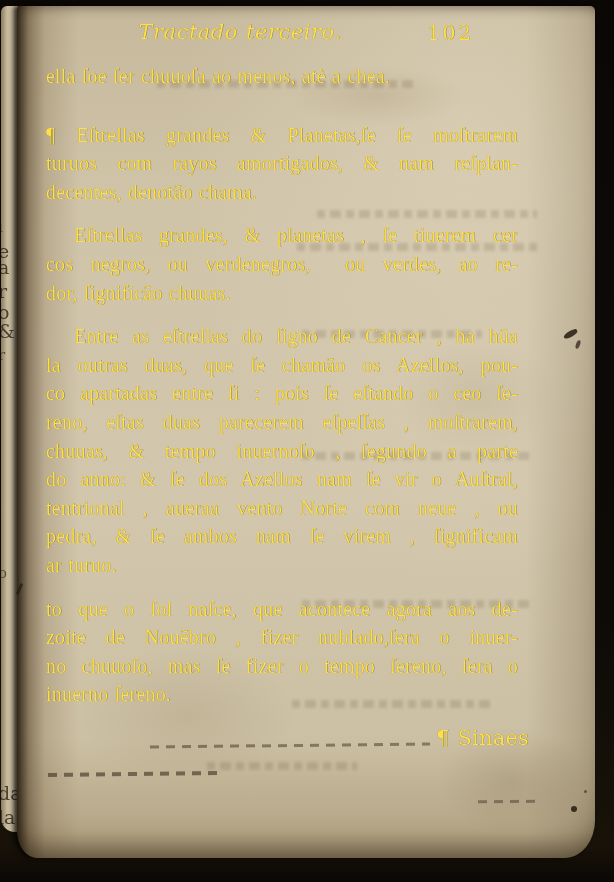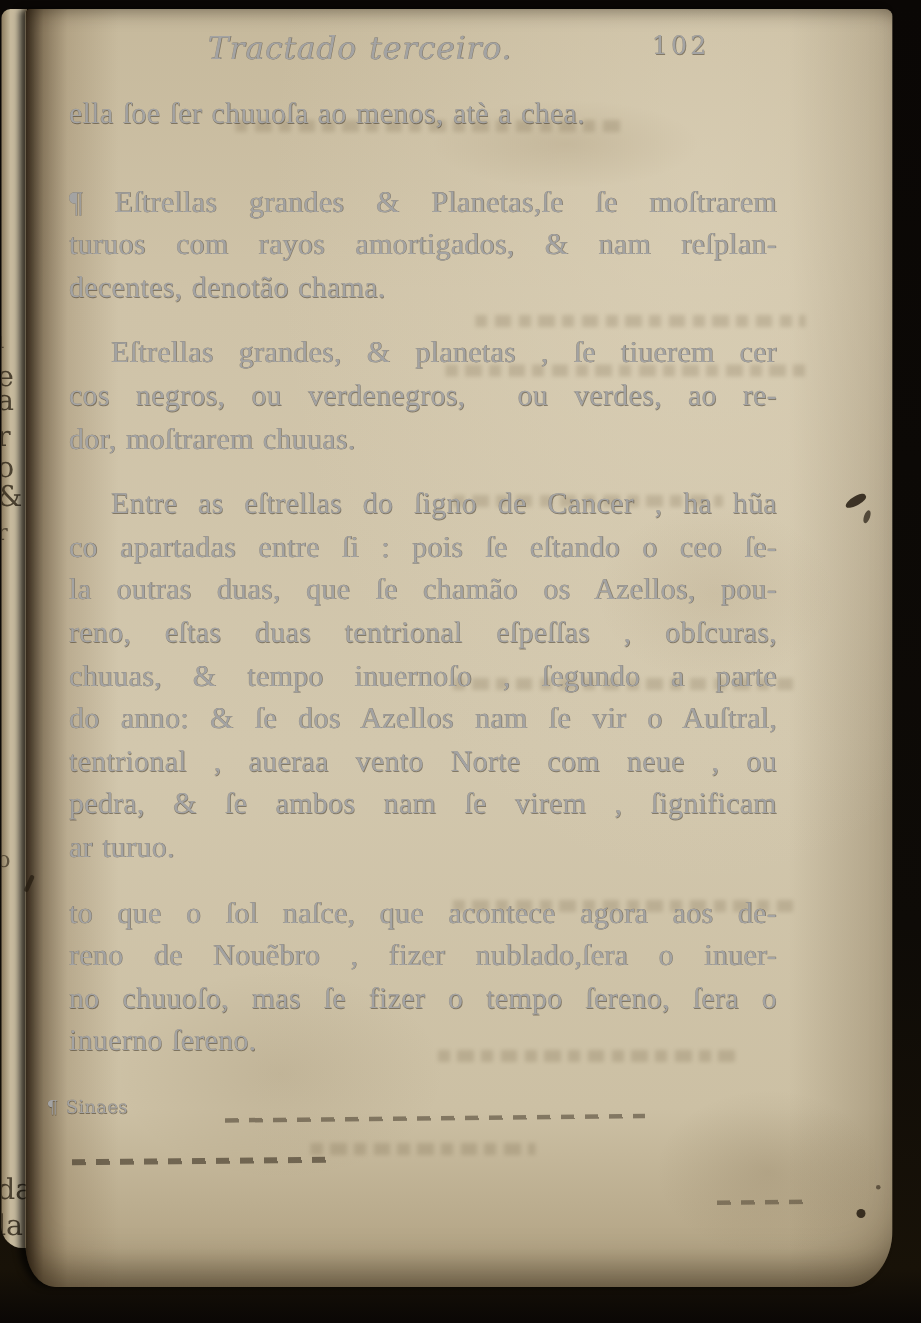--- a/index.html
+++ b/index.html
@@ -35,38 +35,38 @@
     overflow:hidden;
   }
   .stain{position:absolute;border-radius:50%;pointer-events:none;}
   .ghostline{
     position:absolute;height:8px;opacity:.20;filter:blur(1.4px);
     background:repeating-linear-gradient(90deg,#6a5a3e 0 8px,transparent 8px 13px,#6a5a3e 13px 24px,transparent 24px 29px);
   }
   
   .textblock{
     position:absolute;left:31px;top:20px;width:502px;
-    color:#a3a3a3;font-size:20px;
+    color:#fde047;font-size:20px;
     text-shadow:0.4px 0.4px 0 rgba(36,27,16,.45), -0.2px 0 0 rgba(36,27,16,.3);
     letter-spacing:.2px;word-spacing:1px;
   }
   .header-row{position:relative;height:27px;}
   .running-title{
     position:absolute;left:0;right:0;text-align:center;
     transform:translateX(-42px);
     font-style:italic;font-size:21px;letter-spacing:.5px;
   }
-  .page-number{position:absolute;right:60px;top:1px;font-size:17px;letter-spacing:2px;}
+  .page-number{position:absolute;right:60px;top:1px;font-size:21px;letter-spacing:2px;}
   .tl{display:block;height:28.6px;line-height:28.6px;overflow:hidden;
       text-align:justify;text-align-last:justify;white-space:pre;}
   .tl.last{text-align-last:left;}
   .tl.ind{text-indent:28px;}
   .para{margin:15px;font-family:Liberation Serif, serif;}
   .para.gap{margin-top:30px;}
-  .catchword-row{margin-top:7px;text-align:left;padding-right:4px;font-size:12px;height:28px;line-height:28px;}
+  .catchword-row{margin-top:7px;text-align:right;padding-right:4px;font-size:21px;height:28px;line-height:28px;}
   
   .smudge{
     position:absolute;height:3px;opacity:.5;
     background:repeating-linear-gradient(90deg,#3a3022 0 9px,transparent 9px 16px);
     transform:rotate(-.6deg);
   }
   .ink-mark{position:absolute;background:#241b10;}
   .mark-comma{left:563px;top:331px;width:15px;height:6px;border-radius:60% 40% 50% 50%;transform:rotate(-28deg);opacity:.85;}
   .mark-tail{left:576px;top:340px;width:4px;height:9px;border-radius:50%;transform:rotate(20deg);opacity:.7;}
   .mark-dot1{left:571px;top:806px;width:6px;height:6px;border-radius:50%;opacity:.85;}
@@ -121,38 +121,38 @@
 
   <div class="para gap">
     <span class="tl">¶ Eſtrellas grandes &amp; Planetas,ſe ſe moſtrarem</span>
     <span class="tl">turuos com rayos amortigados, &amp; nam reſplan-</span>
     <span class="tl last">decentes, denotão chama.</span>
   </div>
 
   <div class="para">
     <span class="tl ind">Eſtrellas grandes, &amp; planetas , ſe tiuerem cer</span>
     <span class="tl">cos negros, ou verdenegros,  ou verdes, ao re-</span>
-    <span class="tl last">dor, moſtrarem chuuas.</span>
+    <span class="tl last">dor, ſignificão chuuas.</span>
   </div>
 
   <div class="para">
     <span class="tl ind">Entre as eſtrellas do ſigno de Cancer , ha hũa</span>
+    <span class="tl">la outras duas, que ſe chamão os Azellos, pou-</span>
     <span class="tl">co apartadas entre ſi : pois ſe eſtando o ceo ſe-</span>
-    <span class="tl">la outras duas, que ſe chamão os Azellos, pou-</span>
-    <span class="tl">reno, eſtas duas tentrional eſpeſſas , obſcuras,</span>
+    <span class="tl">reno, eſtas duas parecerem eſpeſſas , moſtrarem,</span>
     <span class="tl">chuuas, &amp; tempo inuernoſo , ſegundo a parte</span>
     <span class="tl">do anno: &amp; ſe dos Azellos nam ſe vir o Auſtral,</span>
     <span class="tl">tentrional , aueraa vento Norte com neue , ou</span>
     <span class="tl">pedra, &amp; ſe ambos nam ſe virem , ſignificam</span>
     <span class="tl last">ar turuo.</span>
   </div>
 
   <div class="para">
     <span class="tl">to que o ſol naſce, que acontece agora aos de-</span>
-    <span class="tl">reno de Nouẽbro , fizer nublado,ſera o inuer-</span>
+    <span class="tl">zoite de Nouẽbro , fizer nublado,ſera o inuer-</span>
     <span class="tl">no chuuoſo, mas ſe fizer o tempo ſereno, ſera o</span>
     <span class="tl last">inuerno ſereno.</span>
   </div>
 
   <div class="catchword-row">
     <span>¶ Sinaes</span>
   </div>
 </div>
 
 <div class="smudge" style="left:150px;top:744px;width:280px"></div>

